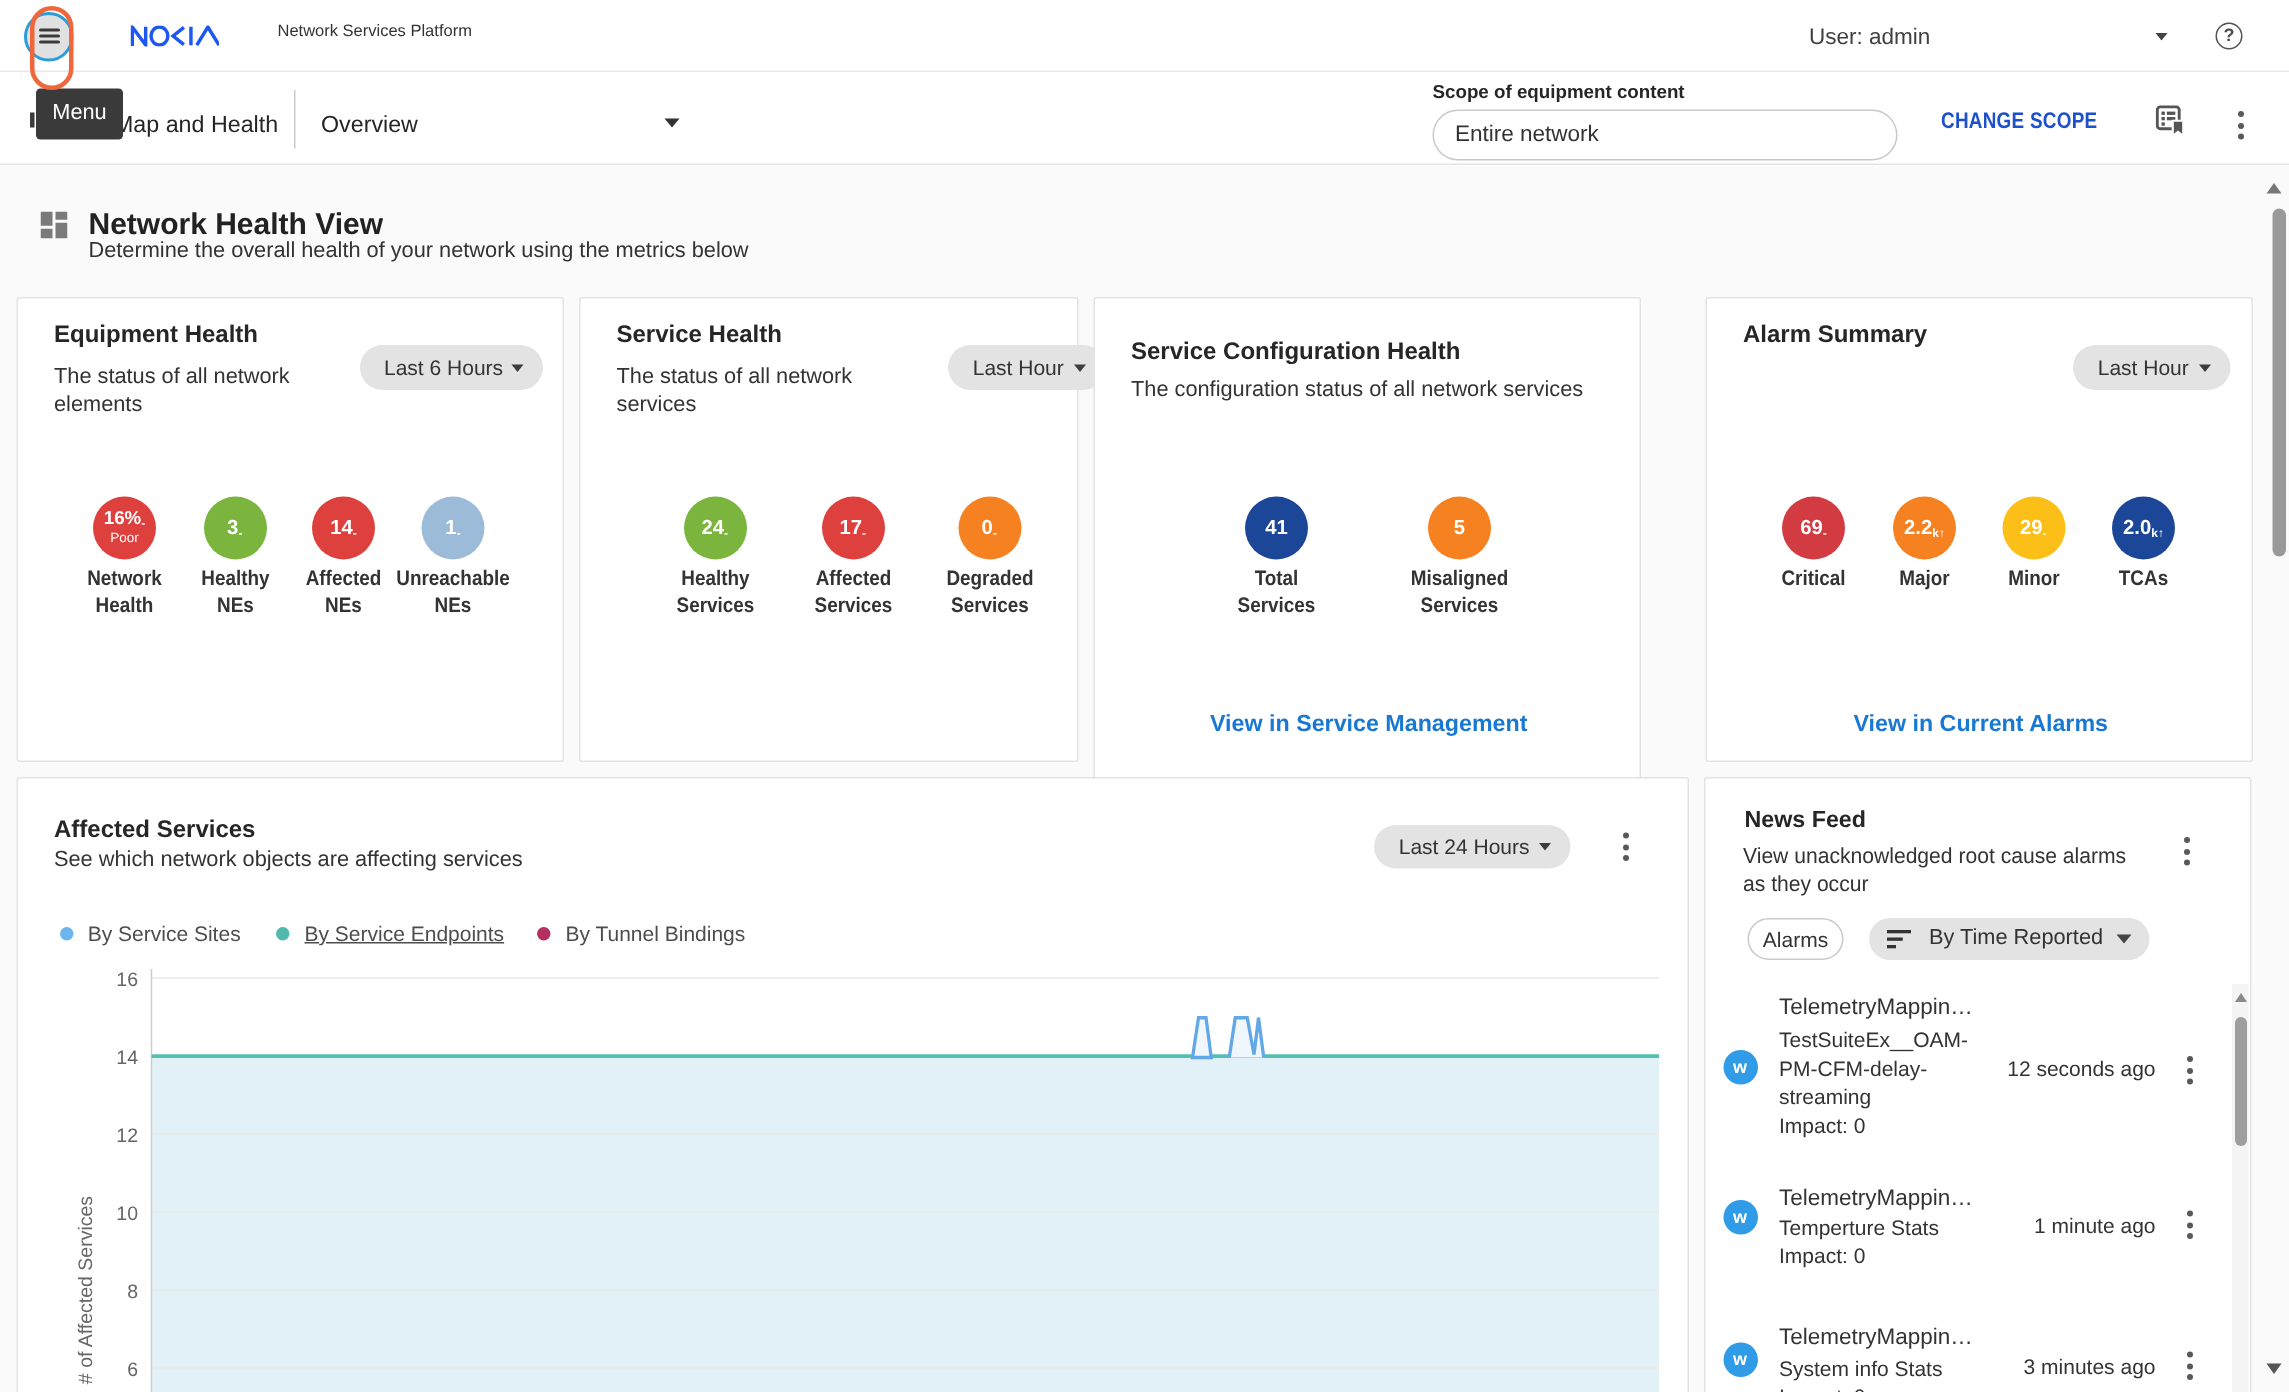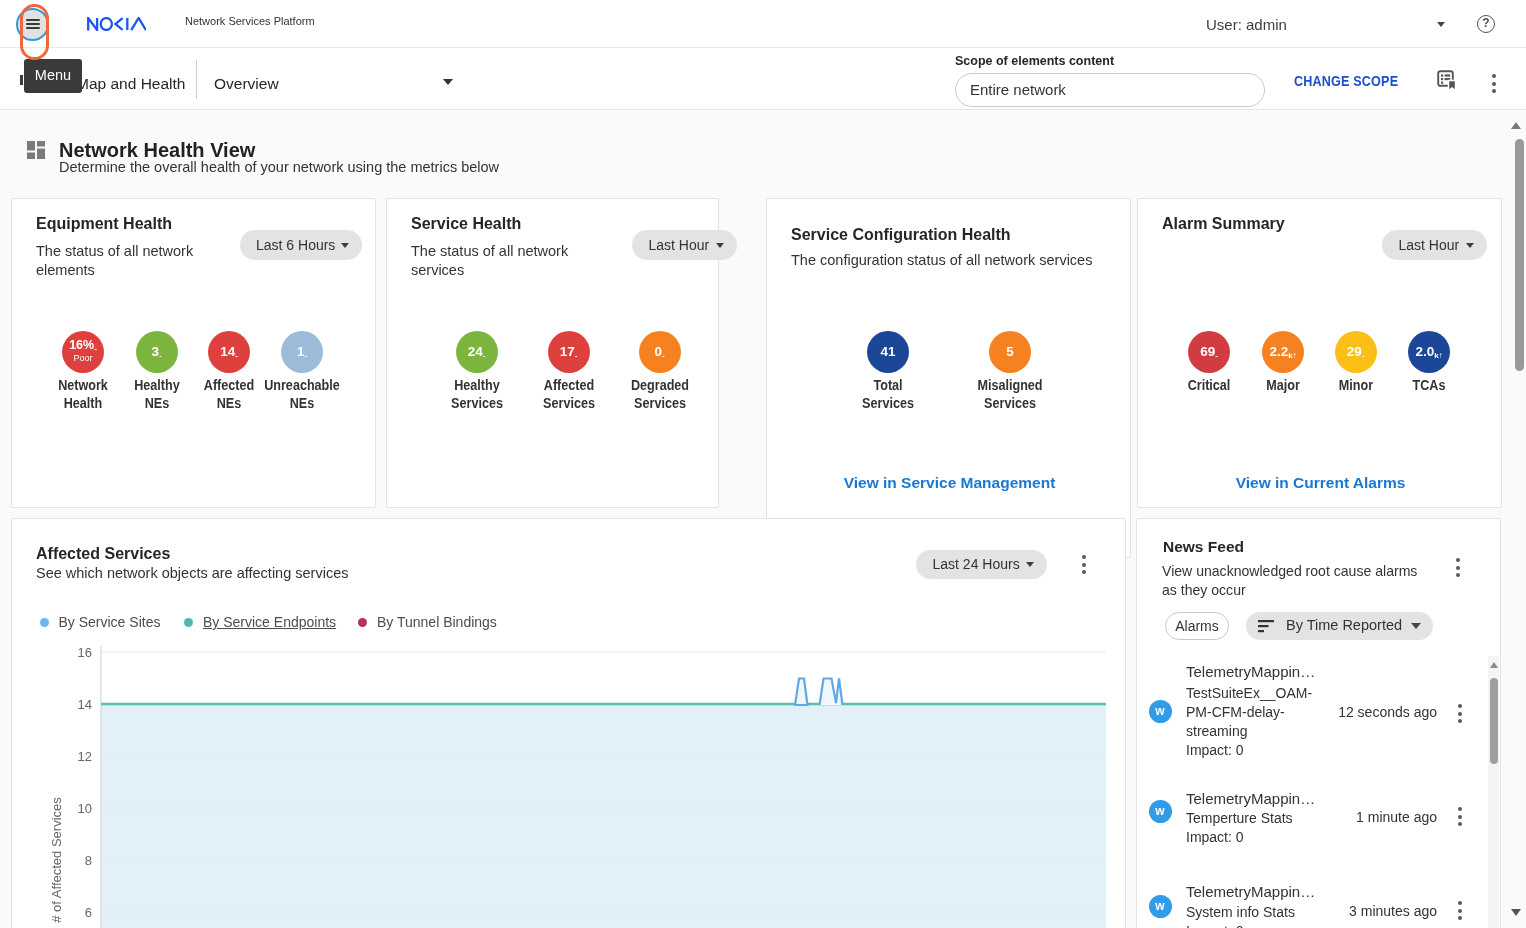--- a/index.html
+++ b/index.html
@@ -70,21 +70,21 @@
     <div id="htitle">Network Services Platform</div>
     <div id="huser">User: admin</div>
     <div id="hcaret"></div>
     <div id="hhelp">?</div>
   </div>
   <div id="toolbar">
     <div class="tb-txt" style="left:76px;">Map and Health</div>
     <div id="tb-sep"></div>
     <div class="tb-txt" style="left:214px;">Overview</div>
     <div id="tb-caret"></div>
-    <div id="scope-label">Scope of elements content</div>
+    <div id="scope-label">Scope of equipment content</div>
     <div id="scope-input">Entire network</div>
     <div id="change-scope">CHANGE SCOPE</div>
     <svg class="abs" style="left:1437px; top:21px;" width="21" height="21" viewBox="0 0 21 21">
       <rect x="1.2" y="1.2" width="14.6" height="14.6" rx="2" fill="none" stroke="#555" stroke-width="1.9"></rect>
       <rect x="4" y="4.4" width="2.2" height="2.2" fill="#555"></rect>
       <rect x="7.6" y="4.4" width="5.6" height="2.2" fill="#555"></rect>
       <rect x="4" y="8" width="2.2" height="2.2" fill="#555"></rect>
       <rect x="7.6" y="8" width="5.6" height="2.2" fill="#555"></rect>
       <rect x="4" y="11.6" width="2.2" height="2.2" fill="#555"></rect>
       <path d="M11.5 10.5 h7 v10 l-3.5,-2.6 l-3.5,2.6 z" fill="#555" stroke="#fff" stroke-width="1.4"></path>
@@ -142,21 +142,21 @@
           <div class="cnum">17<span class="sub">-</span></div>
         </div>
       <div class="circ" style="left:251.5px; top:131.5px; background:#f58120;">
           <div class="cnum">0<span class="sub">-</span></div>
         </div>
       <div class="clabel" style="left:44.5px; top:177px; width:90px;">Healthy<br>Services</div>
       <div class="clabel" style="left:136.5px; top:177px; width:90px;">Affected<br>Services</div>
       <div class="clabel" style="left:227.5px; top:177px; width:90px;">Degraded<br>Services</div>
     </div>
 
-    <div class="card" style="left:766px; top:87px; width:365px; height:360px;padding-left:16px;">
+    <div class="card" style="left:729px; top:87px; width:365px; height:360px;padding-left:16px;">
       <div class="ctitle" style="top:27px;">Service Configuration Health</div>
       <div class="csub" style="top:52px;">The configuration status of all network services</div>
       <div class="circ" style="left:100px; top:131.5px; background:#1c4697;">
           <div class="cnum">41</div>
         </div>
       <div class="circ" style="left:222px; top:131.5px; background:#f58120;">
           <div class="cnum">5</div>
         </div>
       <div class="clabel" style="left:66px; top:177px; width:110px;">Total<br>Services</div>
       <div class="clabel" style="left:188px; top:177px; width:110px;">Misaligned<br>Services</div>

